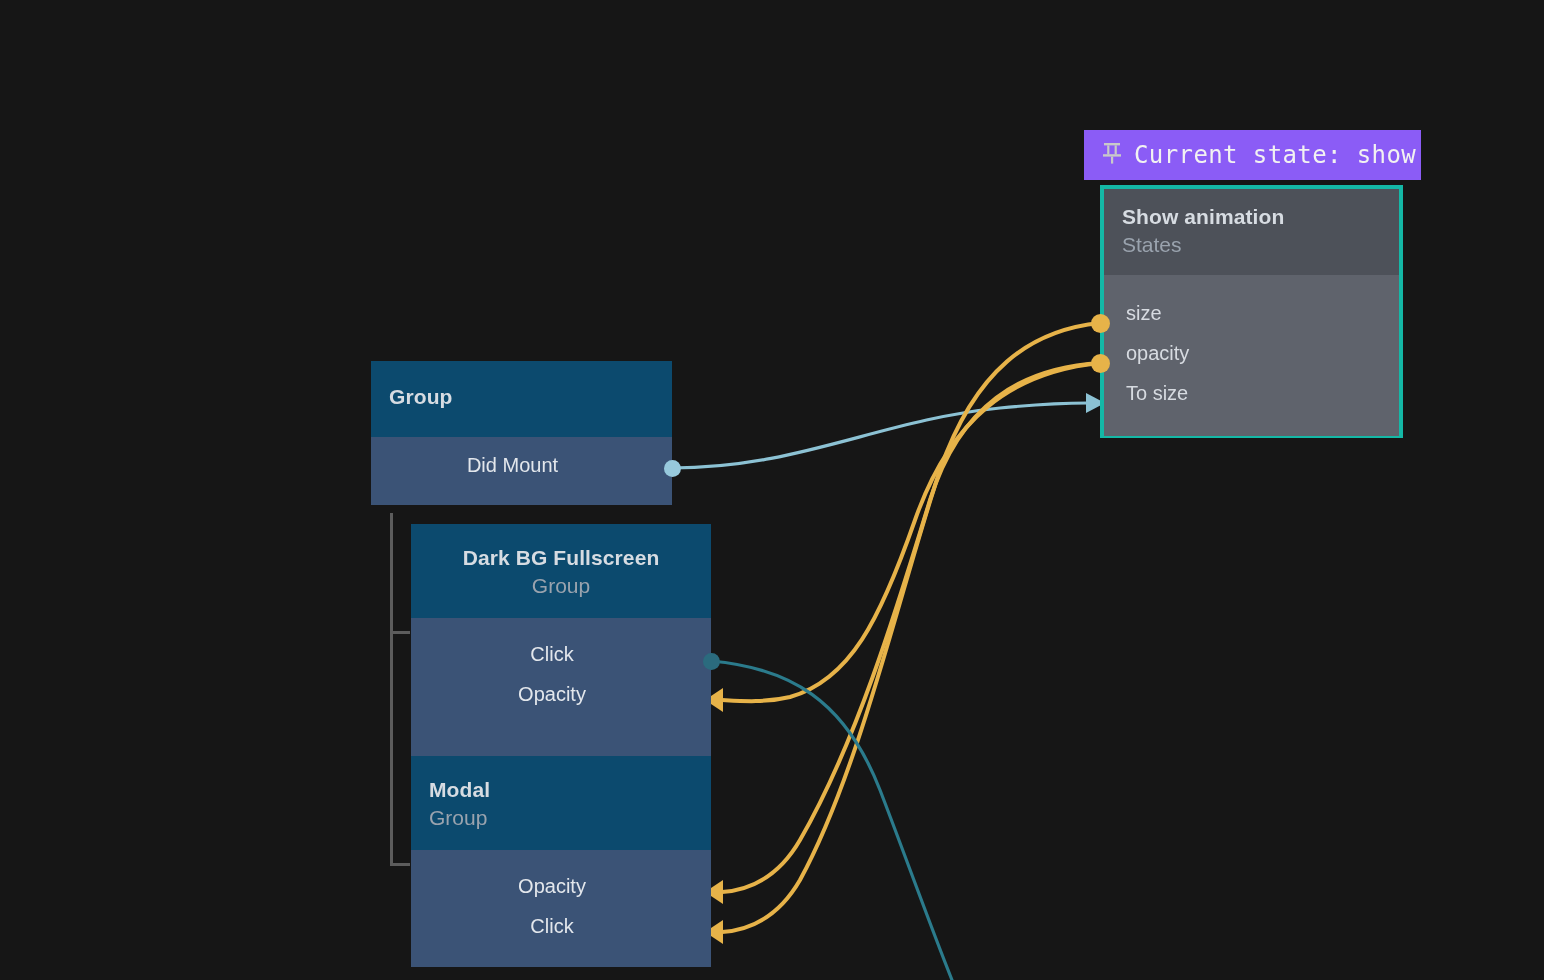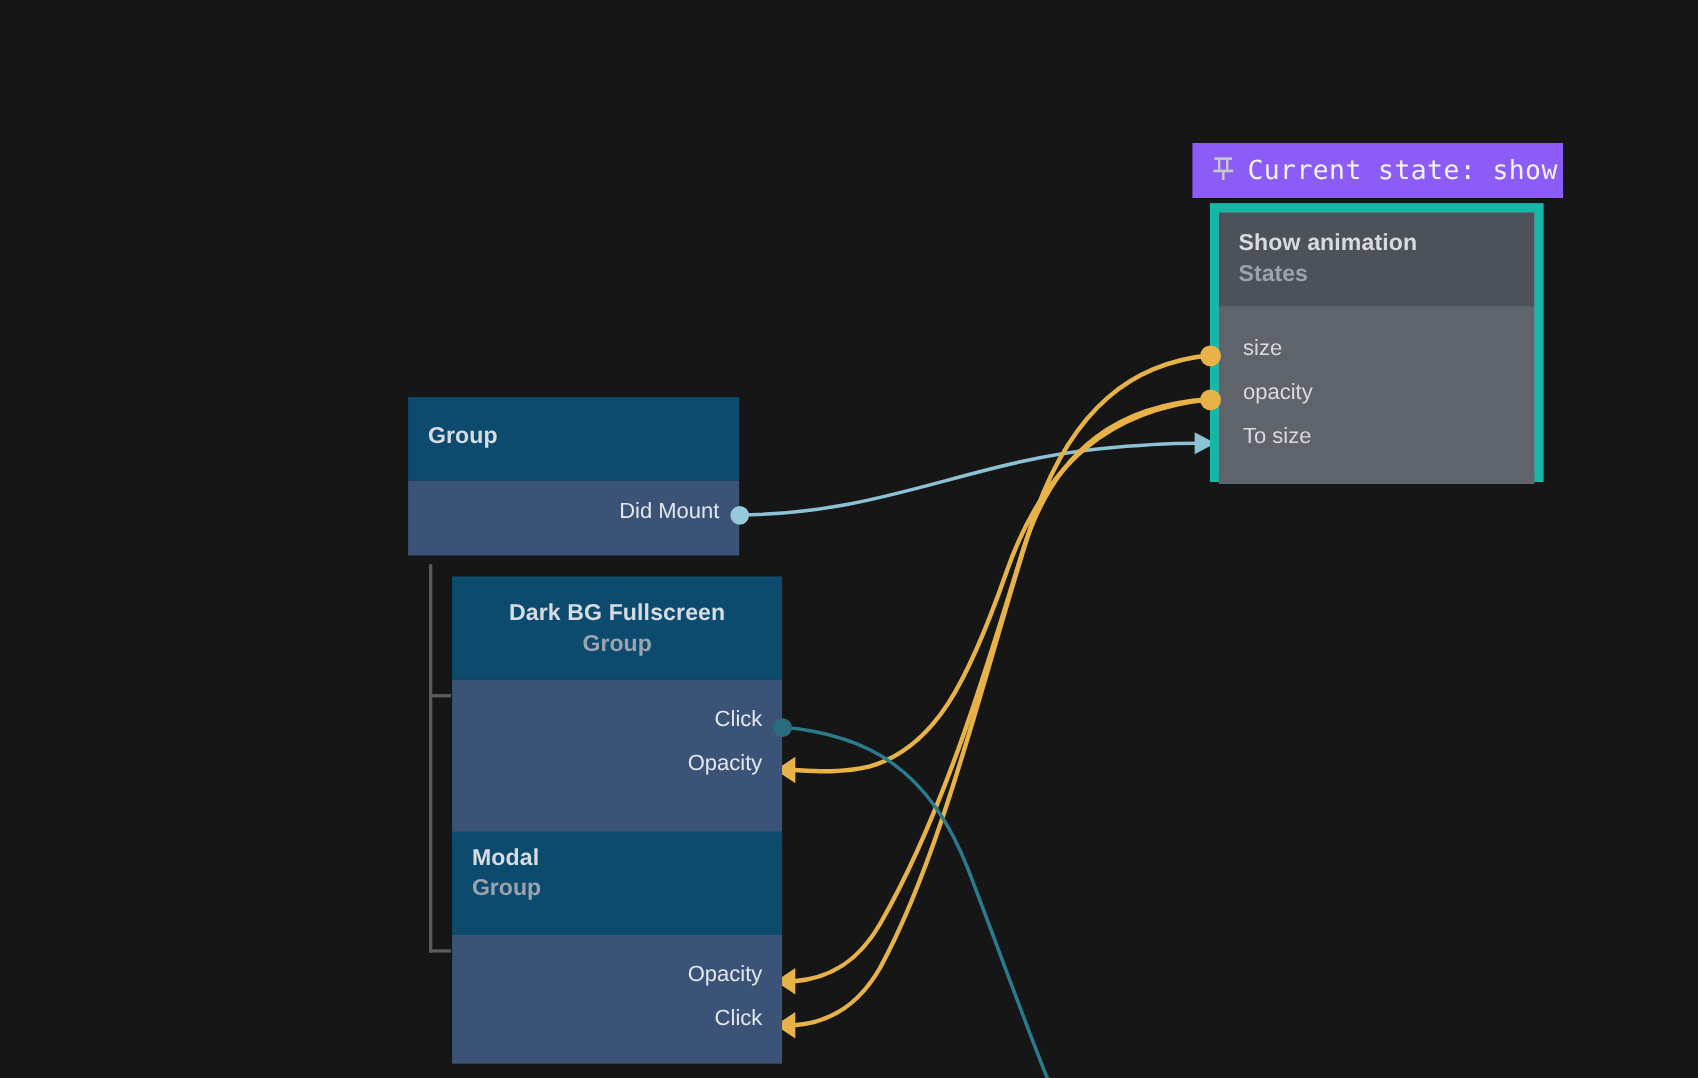--- a/index.html
+++ b/index.html
@@ -39,56 +39,56 @@
   }
   .node-title {
     font-size: 21px;
     font-weight: bold;
     color: #d7dce2;
     line-height: 1.35;
     letter-spacing: 0.1px;
   }
   .node-subtitle {
     font-size: 21px;
-    font-weight: bold;
+    font-weight: normal;
     color: #9aa3ae;
     line-height: 1.35;
   }
   .node-body {
     box-sizing: border-box;
     padding: 10px 0 14px 0;
   }
   .port-row {
     display: flex;
     align-items: center;
     height: 40px;
     box-sizing: border-box;
   }
   .port-row.out {
-    justify-content: flex-end;
+    justify-content: center;
     padding-right: 18px;
   }
   .port-row.in {
     justify-content: flex-start;
     padding-left: 22px;
   }
   .port-label {
     font-size: 20px;
     color: #e3e7ec;
     white-space: nowrap;
   }
 
   
   .node.blue .node-header { background: #0c4a6e; }
   .node.blue .node-body   { background: #3b5376; }
 
   
   .node.grey {
-    border: 8px solid #14b8a6;
-    background: #7dd3fc;
+    border: 4px solid #14b8a6;
+    background: #eab308;
   }
   .node.grey .node-header { background: #4d5159; }
   .node.grey .node-body   { background: #5f636c; }
   .node.grey .port-label  { color: #d7dbe1; }
 
   
   .node.plain .node-header { padding-bottom: 26px; }
 
   
   .dot {
@@ -210,21 +210,21 @@
         <span class="port-label">Click</span>
       </div>
       <div class="port-row out">
         <span class="port-label">Opacity</span>
       </div>
     </div>
   </div>
   <span class="dot teal" style="left:703px; top:653px; width:17px; height:17px;"></span>
 
   <div class="node blue" style="left:411px; top:756px; width:300px; height:211px;">
-    <div class="node-header" style="height:94px; padding-top:10px;">
+    <div class="node-header" style="height:94px; padding-top:20px;">
       <div class="node-title">Modal</div>
       <div class="node-subtitle">Group</div>
     </div>
     <div class="node-body" style="height:117px; padding-top:16px;">
       <div class="port-row out">
         <span class="port-label">Opacity</span>
       </div>
       <div class="port-row out">
         <span class="port-label">Click</span>
       </div>

